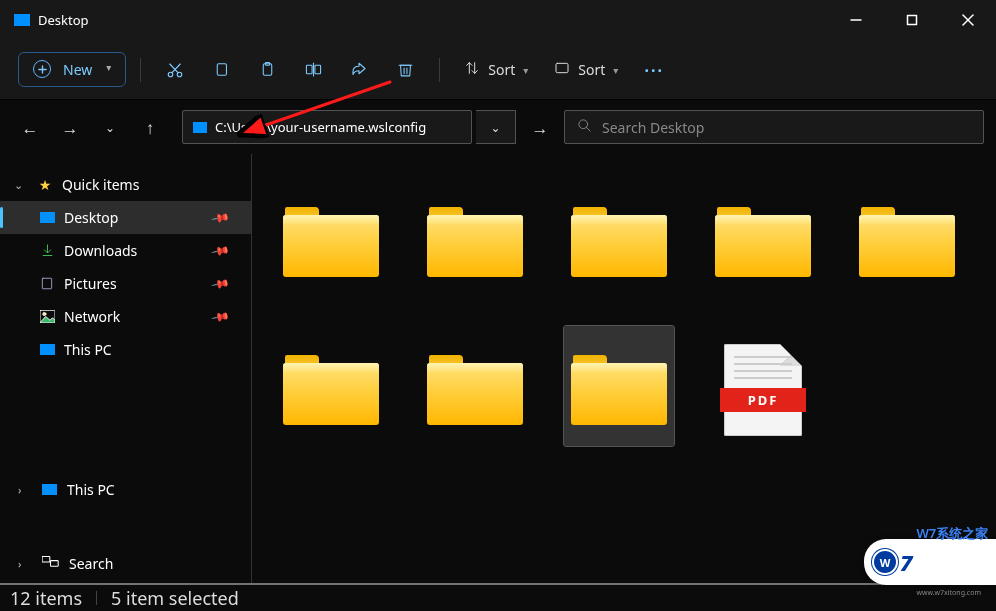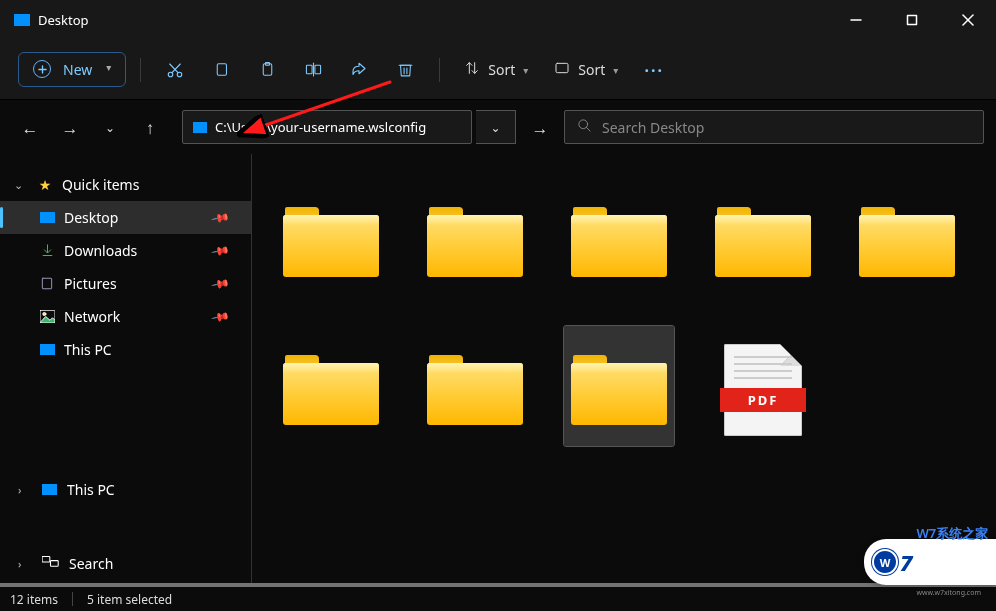--- a/index.html
+++ b/index.html
@@ -59,21 +59,21 @@
 
 
 .pdf-file { width: 78px; height: 92px; background: #f4f4f4; border-radius: 2px; position: relative; box-shadow: inset 0 0 0 1px #ccc; }
 .pdf-file::before { content:""; position:absolute; top:0; right:0; width:22px; height:22px; background:linear-gradient(135deg,#f4f4f4 48%,#ccc 50%,#ddd 52%); border-bottom-left-radius:2px; clip-path: polygon(0 0, 100% 100%, 0 100%);}
 .pdf-corner { position:absolute; top:0; right:0; width:22px; height:22px; background:#0b0b0b; clip-path: polygon(0 0, 100% 0, 100% 100%);}
 .pdf-lines { position: absolute; top: 12px; left: 10px; right: 10px; }
 .pdf-lines span { display: block; height: 2px; background: #ccc; margin-bottom: 5px; }
 .pdf-band { position: absolute; left: -4px; right: -4px; bottom: 24px; height: 24px; background: #e2231a; color: #fff; font-weight: 700; font-size: 13px; letter-spacing: 2px; display: flex; align-items: center; justify-content: center; }
 
 
-.statusbar { height: 28px; background: #0b0b0b; border-top: 4px solid #737373; display: flex; align-items: center; padding: 0 10px; color: #ddd; font-size: 12px; gap: 14px; }
+.statusbar { height: 28px; background: #0b0b0b; border-top: 2px solid #737373; display: flex; align-items: center; padding: 0 10px; color: #ddd; font-size: 18px; gap: 14px; }
 .statusbar .sep { width: 1px; height: 14px; background: #444; }
 
 
 .red-arrow { position: absolute; top: 72px; left: 230px; pointer-events: none; z-index: 50; }
 
 
 .watermark { position: absolute; right: 0; bottom: 26px; width: 132px; height: 46px; background: #fff; border-radius: 22px 0 0 22px; display: flex; align-items: center; padding: 0 6px 0 8px; gap: 2px; z-index: 60; box-shadow: 0 1px 6px rgba(0,0,0,.3); }
 .wm-badge { width: 26px; height: 26px; background: #003b9f; border-radius: 50%; color: #fff; display: flex; align-items: center; justify-content: center; font-size: 11px; font-weight: 700; border: 2px solid #fff; box-shadow: 0 0 0 1px #003b9f; }
 .wm-7 { font-size: 22px; font-weight: 800; color: #003b9f; font-style: italic; margin-right: 2px; }
 .wm-text { font-size: 13px; color: #3b82f6; font-weight: 600; line-height: 1; }

